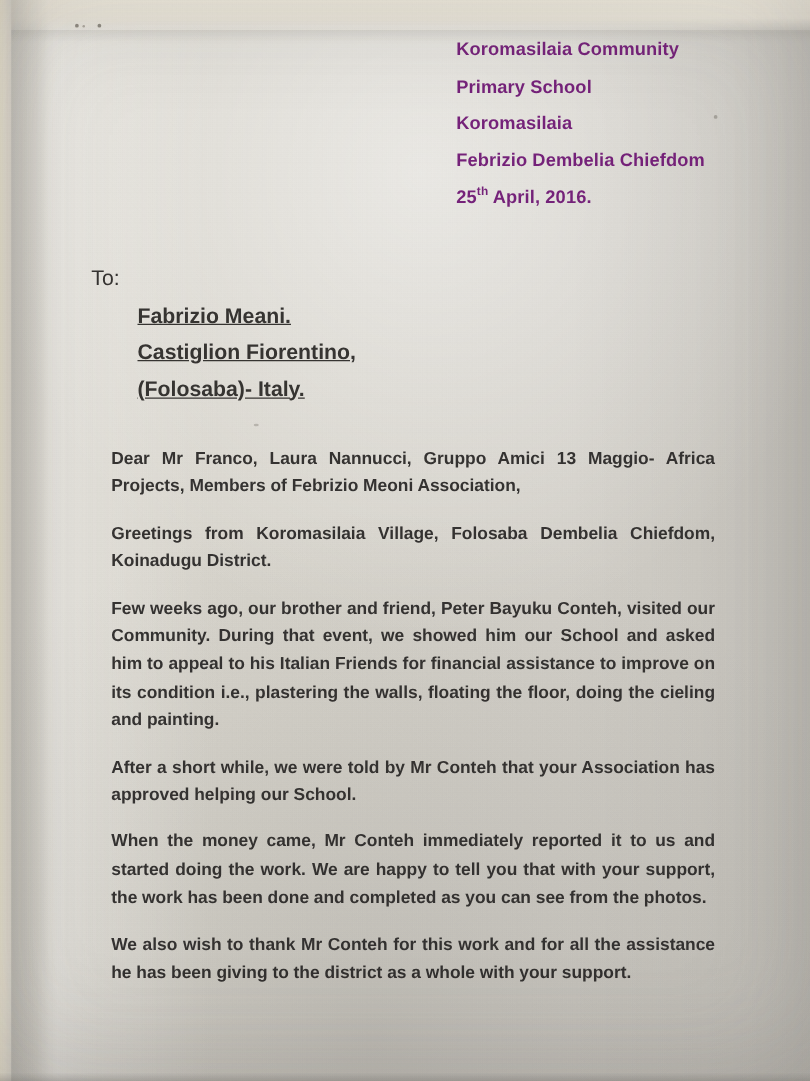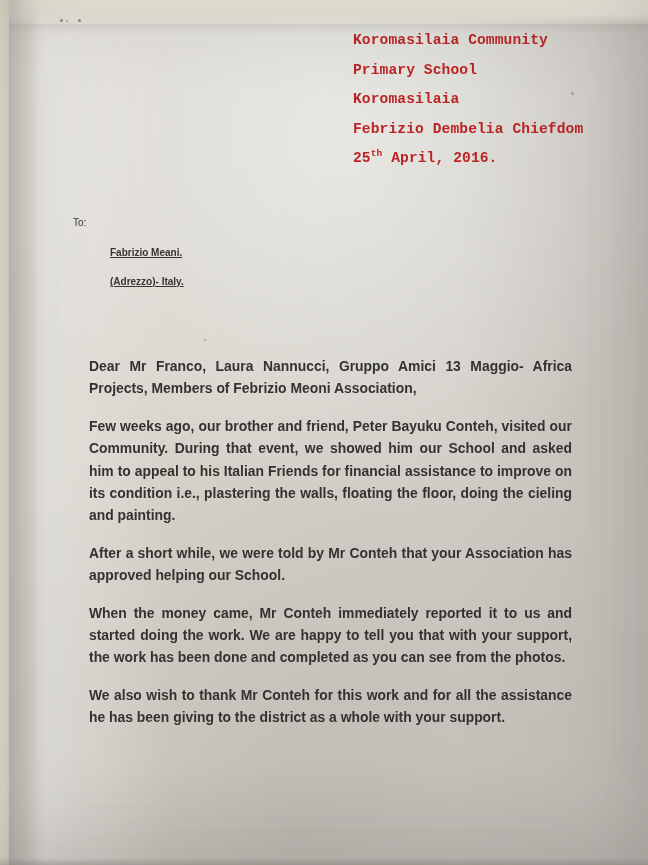--- a/index.html
+++ b/index.html
@@ -103,43 +103,42 @@
   }
 
   
   .sheet-text {
     position: absolute;
     inset: 0;
   }
   .blk { position: absolute; }
 
   .hdr {
-    left: 353px;
+    left: 365px;
     top: 26px;
     width: 260px;
     font-size: 14.6px;
     font-weight: 700;
     line-height: 29.5px;
     letter-spacing: 0.1px;
-    color: #b91c1c;
-    font-family: Liberation Mono, monospace;
+    color: #701a75;
   }
   .hdr div { white-space: nowrap; }
   .hdr sup {
     font-size: 9.5px;
     vertical-align: super;
     line-height: 0;
     text-align: right;
   }
 
   .to-block {
     left: 73px;
     top: 208px;
     width: 330px;
-    font-size: 10px;
+    font-size: 17px;
     line-height: 29.5px;
     color: #2f2d2b;
   }
   .to-row { display: flex; }
   .to-label {
     width: 37px;
     flex: none;
     font-weight: 400;
   }
   .to-val { font-weight: 700; }
@@ -227,29 +226,31 @@
     <div class="blk to-block">
       <div class="to-row">
         <span class="to-label">To:</span>
       </div>
       <div class="to-row">
         <span class="to-label"></span>
         <span class="to-val reg">Fabrizio Meani.</span>
       </div>
       <div class="to-row">
         <span class="to-label"></span>
+        <span class="to-val reg">Castiglion Fiorentino,</span>
       </div>
       <div class="to-row">
         <span class="to-label"></span>
-        <span class="to-val reg">(Adrezzo)- Italy.</span>
+        <span class="to-val reg">(Folosaba)- Italy.</span>
       </div>
     </div>
 
     <div class="blk body">
       <p>Dear Mr Franco, Laura Nannucci, Gruppo Amici 13 Maggio- Africa Projects, Members of Febrizio Meoni Association,</p>
+      <p>Greetings from Koromasilaia Village, Folosaba Dembelia Chiefdom, Koinadugu District.</p>
       <p>Few weeks ago, our brother and friend, Peter Bayuku Conteh, visited our Community. During that event, we showed him our School and asked him to appeal to his Italian Friends for financial assistance to improve on its condition i.e., plastering the walls, floating the floor, doing the cieling and painting.</p>
       <p>After a short while, we were told by Mr Conteh that your Association has approved helping our School.</p>
       <p>When the money came, Mr Conteh immediately reported it to us and started doing the work. We are happy to tell you that with your support, the work has been done and completed as you can see from the photos.</p>
       <p>We also wish to thank Mr Conteh for this work and for all the assistance he has been giving to the district as a whole with your support.</p>
 
     </div>
 
   </div>
 
   <div class="grain"></div>

